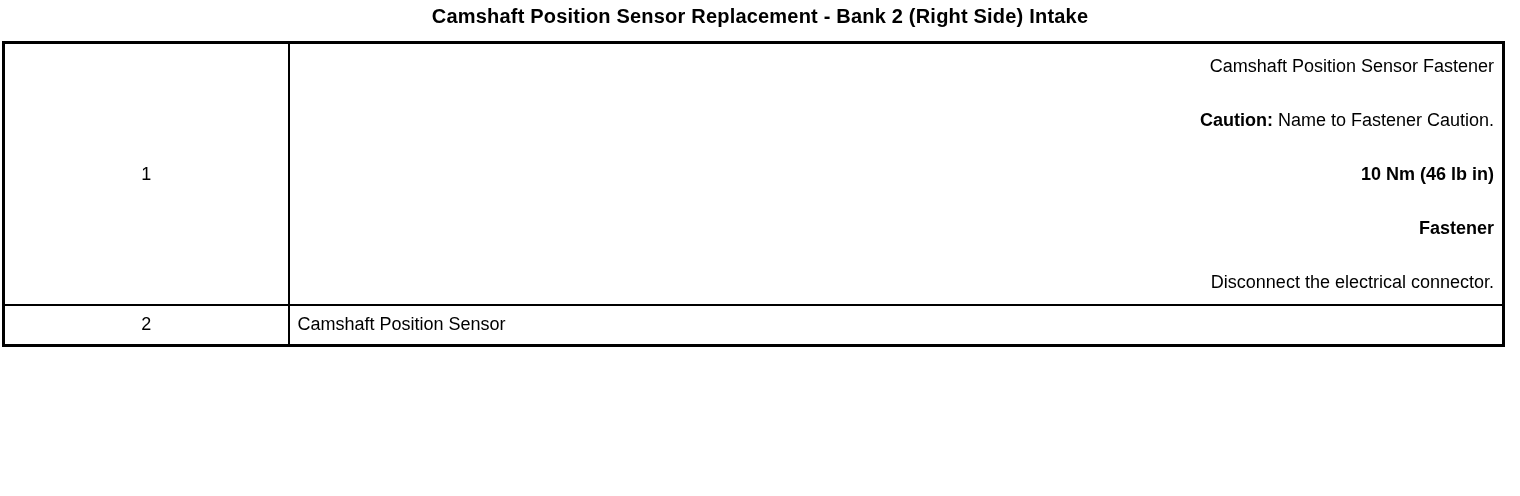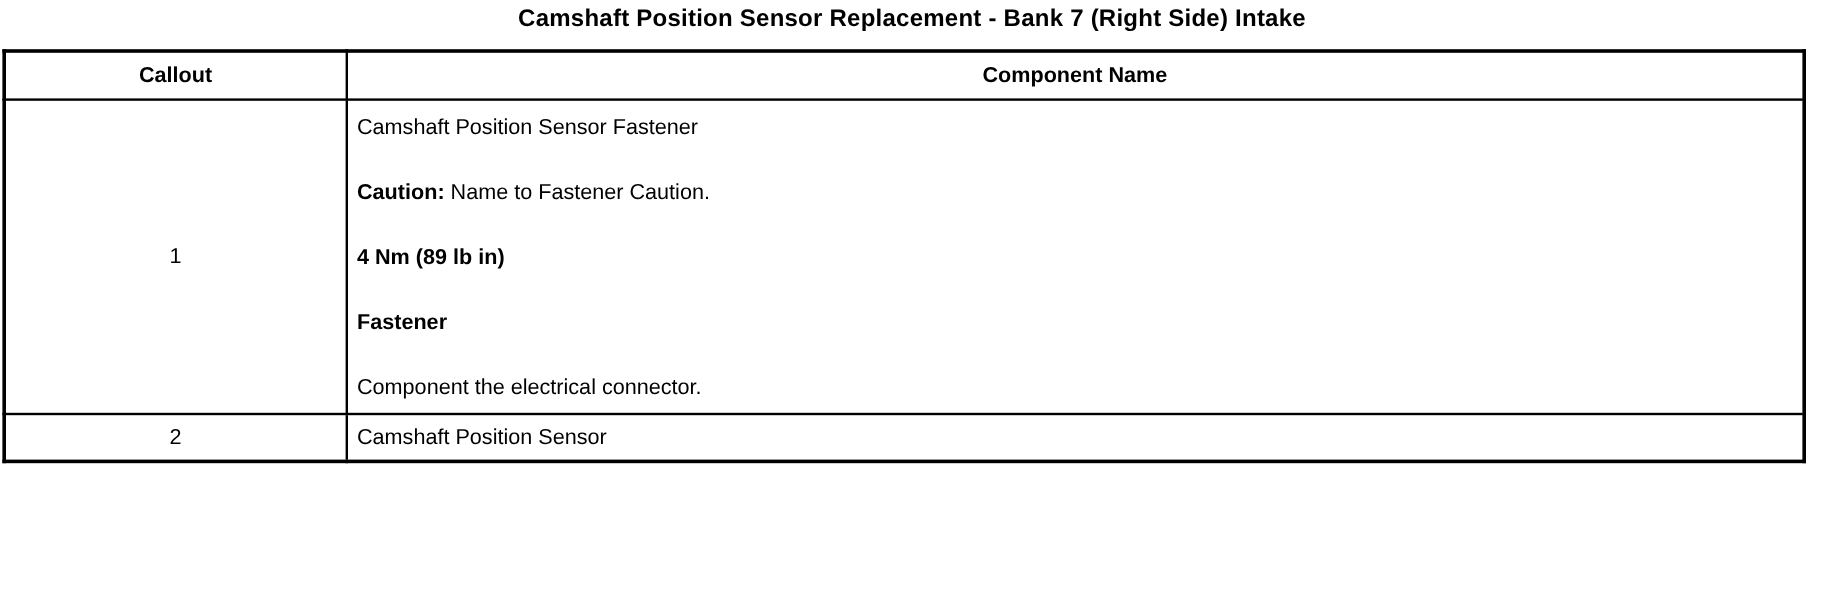--- a/index.html
+++ b/index.html
@@ -75,47 +75,44 @@
   tr.component-row-2 td {
     height: 40px;
     vertical-align: middle;
   }
   tr.component-row-2 td.component-cell {
     padding-top: 0;
     padding-bottom: 0;
   }
   tr.component-row-1 td.component-cell {
     height: 260px;
+    text-align: right;
   }
 </style>
 </head>
 <body>
 
-<div class="page-title">Camshaft Position Sensor Replacement - Bank 7 (Right Side) Intake</div>
+<div class="page-title">Camshaft Position Sensor Replacement - Bank 2 (Right Side) Intake</div>
 
 <table class="parts-table">
   <colgroup>
     <col class="callout-col">
     <col>
   </colgroup>
   <tbody>
-    <tr>
-      <th class="callout-header">Callout</th>
-      <th>Component Name</th>
-    </tr>
 
 
     <tr class="component-row-1">
       <td class="callout-cell">1</td>
       <td class="component-cell">
         <p>Camshaft Position Sensor Fastener</p>
         <p><span class="bold">Caution:</span><span> Name to Fastener Caution.</span></p>
-        <p class="bold">4 Nm (89 lb in)</p>
+        <p class="bold">10 Nm (46 lb in)</p>
         <p class="bold">Fastener</p>
-        <p>Component the electrical connector.</p>
+        <p>Disconnect the electrical connector.</p>
       </td>
     </tr>
 
     <tr class="component-row-2">
       <td class="callout-cell">2</td>
       <td class="component-cell">Camshaft Position Sensor</td>
     </tr>
   </tbody>
 </table>
 

